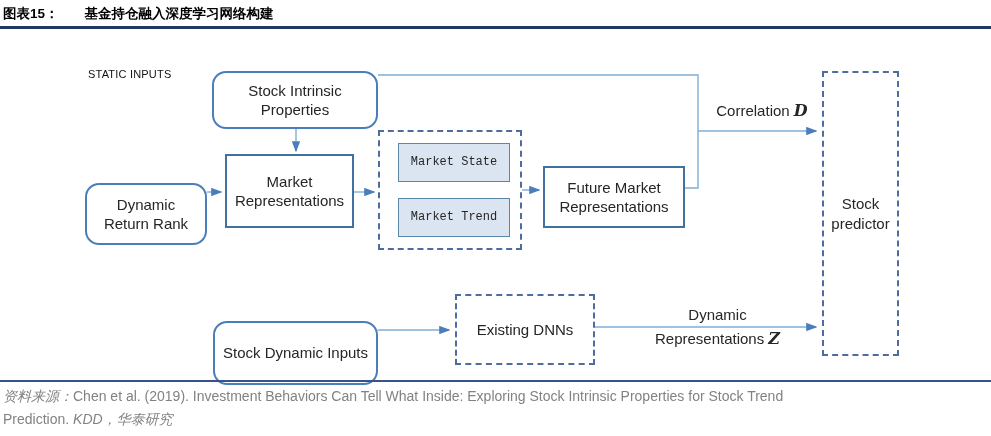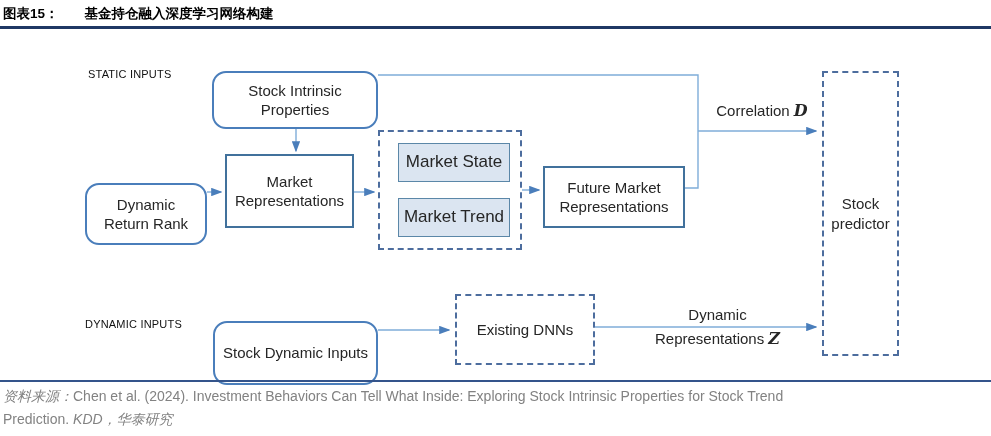--- a/index.html
+++ b/index.html
@@ -24,21 +24,21 @@
   .diagram svg{position:absolute;left:0;top:0;pointer-events:none;}
 
   .grp-label{position:absolute;font-size:11px;font-weight:normal;color:#111;letter-spacing:.2px;white-space:nowrap;}
 
   .box{position:absolute;display:flex;align-items:center;justify-content:center;
        text-align:center;font-size:15px;line-height:1.3;color:var(--diagram-text);
        background:#fff;padding:0 4px;}
   .rounded{border:2px solid var(--box-border);border-radius:14px;margin-top:24px;}
   .rect{border:2px solid var(--rect-border);}
   .dashed{border:2px dashed var(--dashed-border);background:transparent;}
-  .filled{background:var(--fill-light-blue);border:1.5px solid var(--fill-border);font-size:17px;}
+  .filled{background:var(--fill-light-blue);border:1.5px solid var(--fill-border);font-size:12px;font-family:Liberation Mono, monospace;}
   .pad14{padding:0 14px;}
 
   .edge-label{position:absolute;font-size:15px;color:var(--diagram-text);text-align:center;white-space:nowrap;}
   .var{font-family:"DejaVu Serif","Liberation Serif",serif;font-weight:bold;font-style:italic;font-size:16px;}
 
   svg .wire{stroke:var(--arrow);stroke-width:1.4;fill:none;}
   svg .head{fill:var(--arrowhead);}
 
   
   .source-rule{position:absolute;left:0;top:380px;width:991px;height:2px;background:var(--source-rule);}
@@ -100,33 +100,32 @@
       <span>Correlation </span><span class="var">D</span>
     </div>
 
     <div class="box dashed" style="left:822px;top:41px;width:77px;height:285px">
       <div>
         <div>Stock</div>
         <div>predictor</div>
       </div>
     </div>
 
-    <div class="grp-label" style="left:85px;top:288px">DYNAMIC INPUTS</div>
 
     <div class="box rounded" style="left:213px;top:267px;width:165px;height:64px">Stock Dynamic Inputs</div>
 
     <div class="box dashed" style="left:455px;top:264px;width:140px;height:71px">Existing DNNs</div>
 
     <div class="edge-label" style="left:640px;top:276px;width:155px">Dynamic</div>
     <div class="edge-label" style="left:640px;top:299px;width:155px">
       <span>Representations </span><span class="var">Z</span>
     </div>
 
   </div>
 
   <div class="source-rule"></div>
 
   <div class="source">
-    <span class="cjk-serif">资料来源：</span><span>Chen et al. (2024). Investment Behaviors Can Tell What Inside: Exploring Stock Intrinsic Properties for Stock Trend</span><br>
+    <span class="cjk-serif">资料来源：</span><span>Chen et al. (2019). Investment Behaviors Can Tell What Inside: Exploring Stock Intrinsic Properties for Stock Trend</span><br>
     <span>Prediction. </span><span class="ital">KDD</span><span class="cjk-serif">，华泰研究</span>
   </div>
 
 </div>
 
 </body></html>

